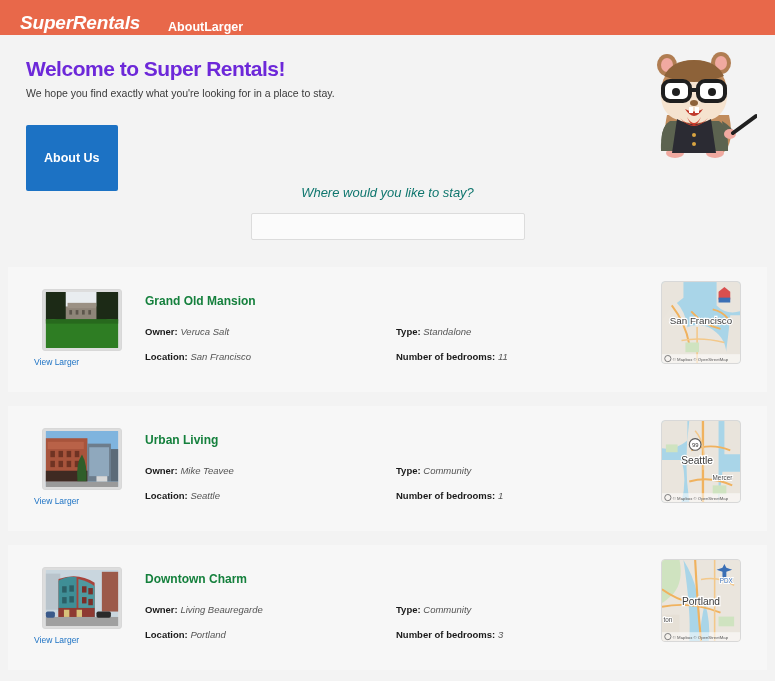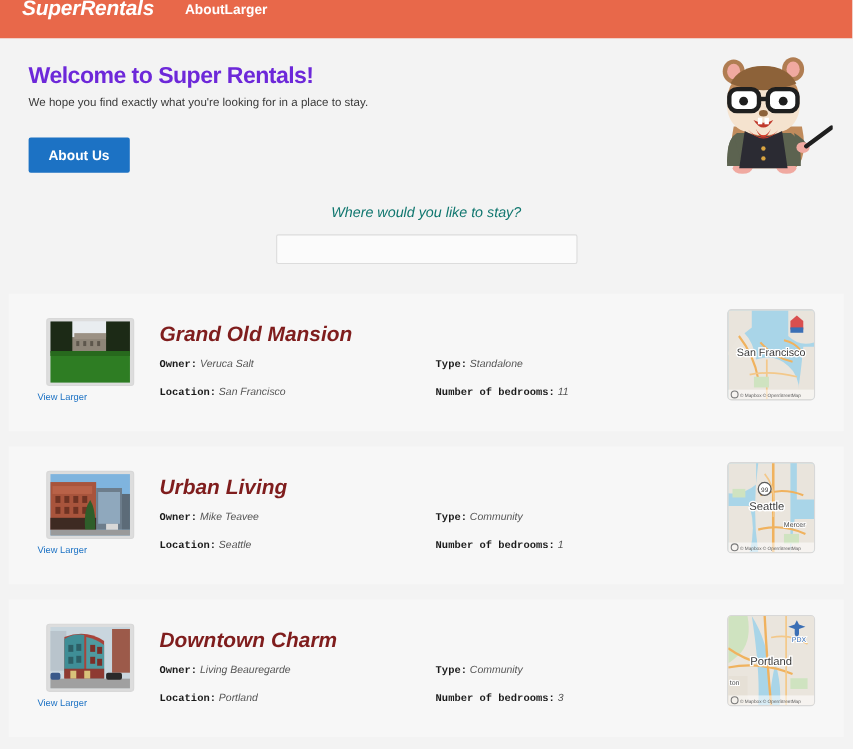--- a/index.html
+++ b/index.html
@@ -15,22 +15,22 @@
     font-family: "Liberation Sans", sans-serif;
     color: #1a1a1a;
     -webkit-font-smoothing: antialiased;
   }
 
   
   .navbar {
     height: 35px;
     background: #e8684a;
     display: flex;
-    align-items: center;
-    padding: 0 0 17px 20px;
+    align-items: flex-end;
+    padding: 0 0 1px 20px;
   }
   .brand {
     color: #ffffff;
     font-size: 19px;
     font-weight: bold;
     font-style: italic;
     letter-spacing: -0.2px;
     margin-right: 28px;
     text-decoration: none;
     white-space: nowrap;
@@ -67,21 +67,21 @@
     font-size: 10.5px;
     color: #3a3a3a;
   }
   .about-btn {
     display: inline-block;
     margin-top: 14px;
     background: #1c72c4;
     color: #ffffff;
     font-size: 12.5px;
     font-weight: bold;
-    padding: 9px 18px;
+    padding: 26px 18px;
     border: none;
     border-radius: 2px;
     text-decoration: none;
     cursor: pointer;
     font-family: inherit;
   }
   .mascot {
     position: absolute;
     top: 8px;
     right: 18px;
@@ -150,33 +150,32 @@
     margin-top: 5px;
     font-size: 8.5px;
     color: #1c72c4;
     text-decoration: none;
   }
   .listing-title {
     position: absolute;
     left: 137px;
     top: 27px;
     margin: 0;
-    font-size: 19px;
+    font-size: 12px;
     font-weight: bold;
-    color: #7f1d1d;
+    color: #15803d;
     text-decoration: none;
-    font-style: italic;
   }
   .detail {
     position: absolute;
     font-size: 9.5px;
     color: #1a1a1a;
     white-space: nowrap;
   }
-  .detail .k { font-weight: bold; font-family: Liberation Mono, monospace; }
+  .detail .k { font-weight: bold; }
   .detail .v { font-style: italic; color: #555; }
   .d-owner    { left: 137px; top: 59px; }
   .d-location { left: 137px; top: 84px; }
   .d-type     { left: 388px; top: 59px; }
   .d-beds     { left: 388px; top: 84px; }
 
   .map-thumb {
     position: absolute;
     right: 26px;
     top: 14px;

